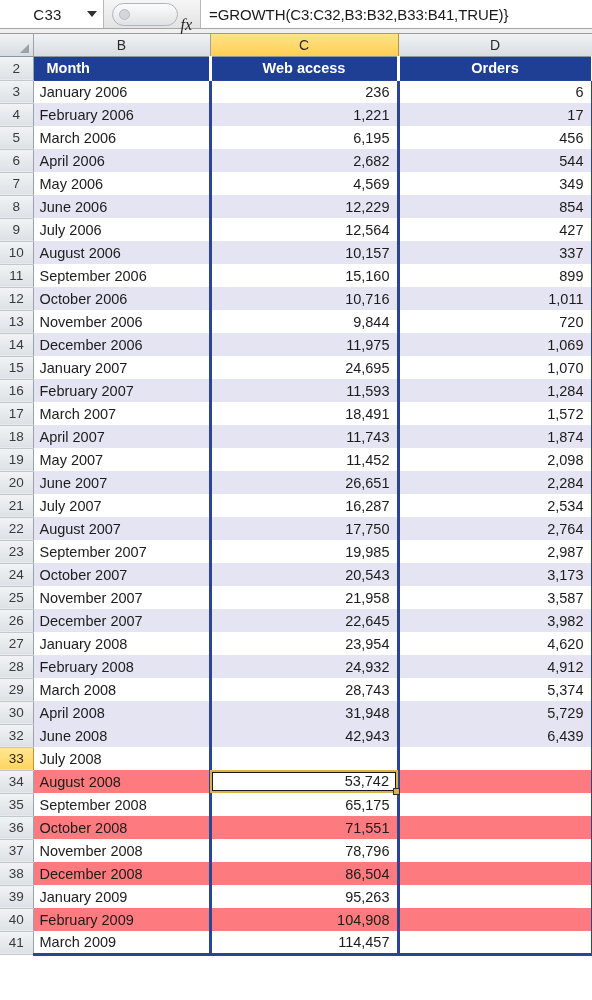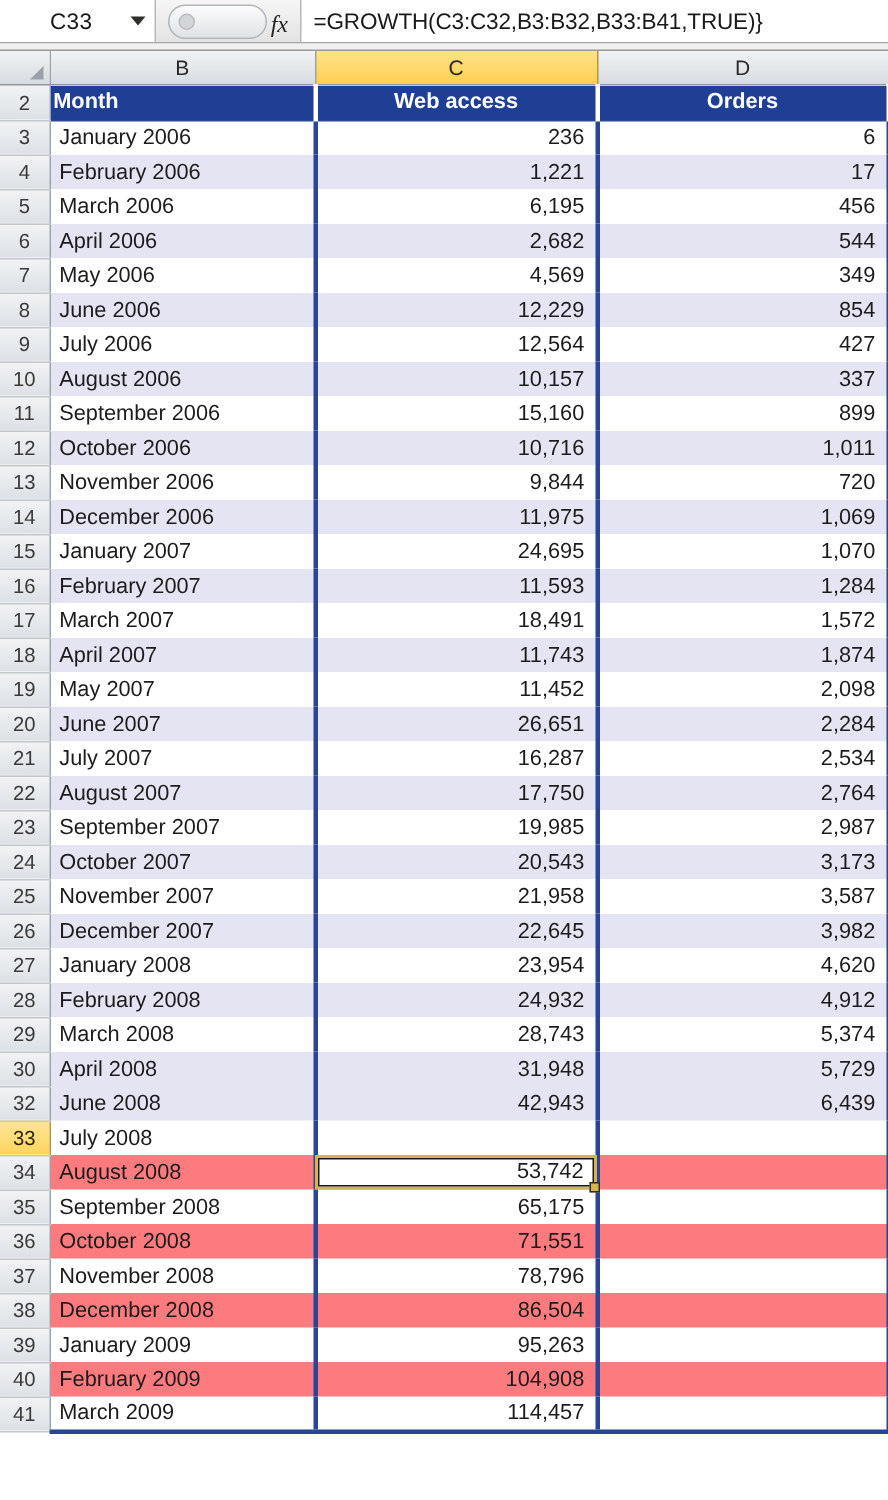--- a/index.html
+++ b/index.html
@@ -54,21 +54,21 @@
     border-radius: 12px;
     background: linear-gradient(#fcfcfc, #dfe2e5);
   }
   #fx-dot {
     position: absolute; left: 15px; top: 9px;
     width: 11px; height: 11px; border-radius: 50%;
     background: #d3d6d9;
     border: 1px solid #b9bcc0;
   }
   #fx-label {
-    position: absolute; right: 8px; top: 8px;
+    position: absolute; right: 8px; top: 16px;
     font-family: "Liberation Serif", serif;
     font-style: italic; font-size: 16px; color: #262626;
   }
   #formula-input {
     flex: 1; height: 100%;
     background: #ffffff;
     display: flex; align-items: center;
     padding-left: 8px;
     font-size: 15px; color: #1a1a1a;
     white-space: nowrap; overflow: hidden;
@@ -164,21 +164,21 @@
   td.cell.rule-right { border-right: 3px solid #2b4596; }
 
   
   tr.tbl-header td.cell {
     background: #1f3f94;
     color: #ffffff;
     font-weight: bold;
     font-size: 14.5px;
     height: 24px;
   }
-  tr.tbl-header td.hdr-month { text-align: left;   padding-left: 2px; }
+  tr.tbl-header td.hdr-month { text-align: left;   padding-left: 13px; }
   tr.tbl-header td.hdr-ctr   { text-align: center; margin-left: 40px; }
   tr.tbl-header td.cell.rule-left  { border-left: 3px solid #ffffff; }
   tr.tbl-header td.cell.rule-right { border-right: 3px solid #ffffff; }
   tr.tbl-header td.rowhdr { border-bottom: 1px solid #c3c8cc; }
 
   
   tr.tbl-header td.cell { border-bottom: 1px solid #2b4596; }
 
   
   tr.last-row td.cell { border-bottom: 3px solid #2b4596; }

